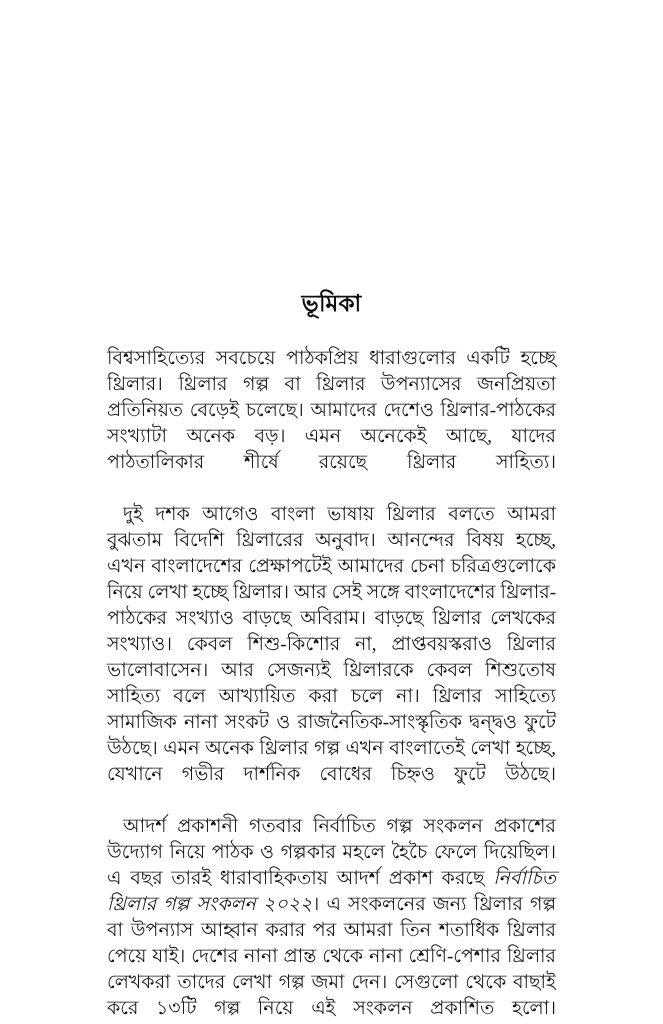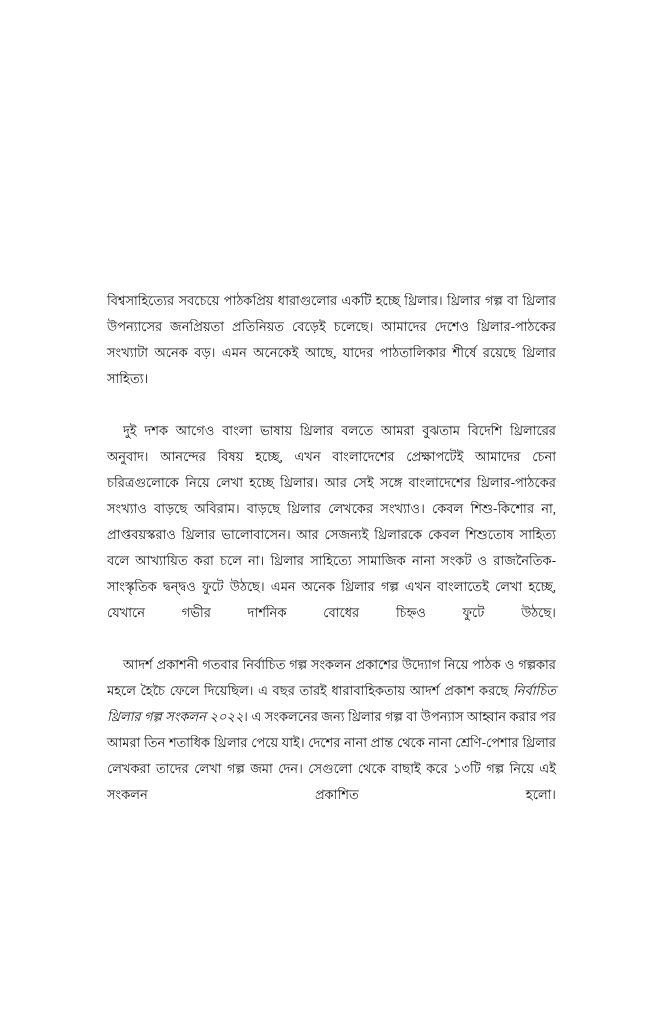--- a/index.html
+++ b/index.html
@@ -38,21 +38,21 @@
     font-size: 23px;
     font-weight: 700;
     text-align: center;
     line-height: 1.35;
     margin: 0 0 26px 0;
     letter-spacing: 0.2px;
     color: #0d0d0d;
   }
 
   .para {
-    font-size: 13px;
+    font-size: 19px;
     line-height: 26px;
     text-align: justify;
     text-justify: inter-word;
     margin: 0;
     color: #141414;
     word-spacing: 0.2px;
   }
 
   .para + .para {
     margin-top: 0;
@@ -76,20 +76,21 @@
 </style>
 </head>
 <body>
 
 <div class="page">
 
   <div class="top-spacer"></div>
 
   <div class="content">
 
+    <h1 class="chapter-heading">ভূমিকা</h1>
 
     <p class="para">বিশ্বসাহিত্যের সবচেয়ে পাঠকপ্রিয় ধারাগুলোর একটি হচ্ছে থ্রিলার। থ্রিলার গল্প বা থ্রিলার উপন্যাসের জনপ্রিয়তা প্রতিনিয়ত বেড়েই চলেছে। আমাদের দেশেও থ্রিলার-পাঠকের সংখ্যাটা অনেক বড়। এমন অনেকেই আছে, যাদের পাঠতালিকার শীর্ষে রয়েছে থ্রিলার সাহিত্য।</p>
 
     <p class="para indent">দুই দশক আগেও বাংলা ভাষায় থ্রিলার বলতে আমরা বুঝতাম বিদেশি থ্রিলারের অনুবাদ। আনন্দের বিষয় হচ্ছে, এখন বাংলাদেশের প্রেক্ষাপটেই আমাদের চেনা চরিত্রগুলোকে নিয়ে লেখা হচ্ছে থ্রিলার। আর সেই সঙ্গে বাংলাদেশের থ্রিলার-পাঠকের সংখ্যাও বাড়ছে অবিরাম। বাড়ছে থ্রিলার লেখকের সংখ্যাও। কেবল শিশু-কিশোর না, প্রাপ্তবয়স্করাও থ্রিলার ভালোবাসেন। আর সেজন্যই থ্রিলারকে কেবল শিশুতোষ সাহিত্য বলে আখ্যায়িত করা চলে না। থ্রিলার সাহিত্যে সামাজিক নানা সংকট ও রাজনৈতিক-সাংস্কৃতিক দ্বন্দ্বও ফুটে উঠছে। এমন অনেক থ্রিলার গল্প এখন বাংলাতেই লেখা হচ্ছে, যেখানে গভীর দার্শনিক বোধের চিহ্নও ফুটে উঠছে।</p>
 
     <p class="para indent"><span>আদর্শ প্রকাশনী গতবার নির্বাচিত গল্প সংকলন প্রকাশের উদ্যোগ নিয়ে পাঠক ও গল্পকার মহলে হৈচৈ ফেলে দিয়েছিল। এ বছর তারই ধারাবাহিকতায় আদর্শ প্রকাশ করছে </span><span class="book-title">নির্বাচিত থ্রিলার গল্প সংকলন ২০২২</span><span>। এ সংকলনের জন্য থ্রিলার গল্প বা উপন্যাস আহ্বান করার পর আমরা তিন শতাধিক থ্রিলার পেয়ে যাই। দেশের নানা প্রান্ত থেকে নানা শ্রেণি-পেশার থ্রিলার লেখকরা তাদের লেখা গল্প জমা দেন। সেগুলো থেকে বাছাই করে ১৩টি গল্প নিয়ে এই সংকলন প্রকাশিত হলো।</span></p>
 
   </div>
 
 </div>

